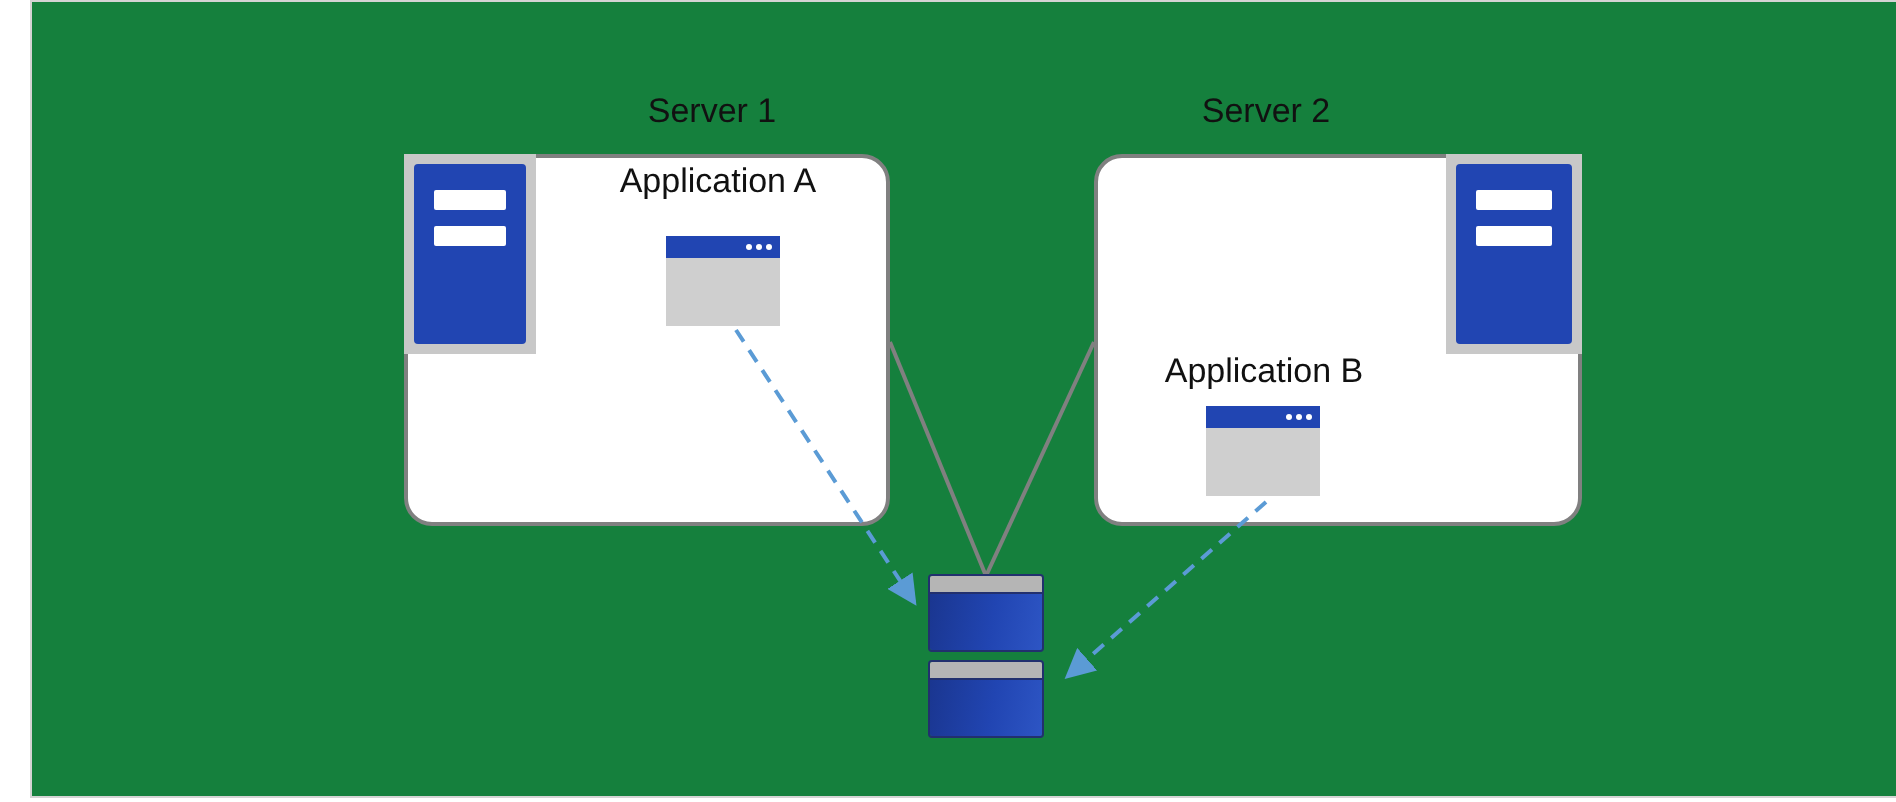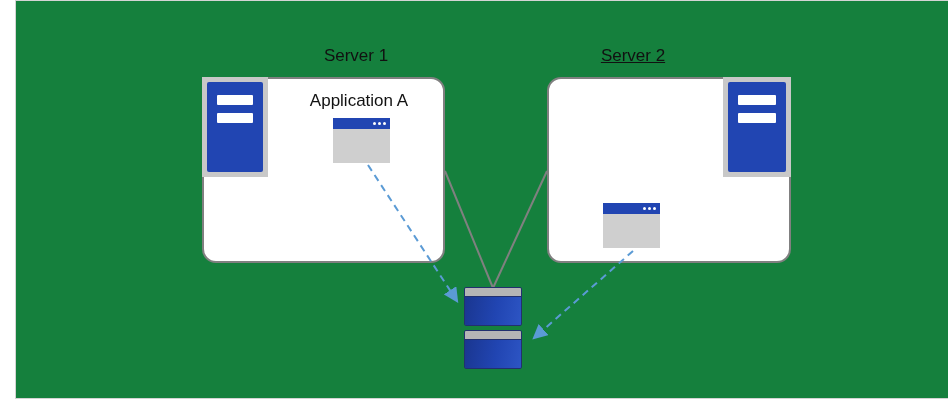--- a/index.html
+++ b/index.html
@@ -54,22 +54,22 @@
 
   .diagram-label {
     position: absolute;
     width: 140px;
     text-align: center;
     font-size: 17px;
     color: #111111;
     white-space: nowrap;
   }
   .server1-label { left: 270px; top: 45px; }
-  .server2-label { left: 547px; top: 45px; text-decoration: underline; }
-  .appA-label    { left: 273px; top: 90px; }
+  .server2-label { left: 547px; top: 45px; }
+  .appA-label    { left: 273px; top: 80px; }
   .appB-label    { left: 546px; top: 175px; }
   .disk-label    { left: 410px; top: 371px; }
 
   
   .server-icon {
     position: absolute;
     background: var(--icon-gray);
   }
   .server-icon-1 { left: 186px; top: 76px; width: 66px; height: 100px; }
   .server-icon-2 { left: 707px; top: 76px; width: 68px; height: 100px; }
@@ -154,20 +154,21 @@
     </defs>
     <line class="solid" x1="429" y1="170" x2="477" y2="287"></line>
     <line class="solid" x1="531" y1="170" x2="477" y2="287"></line>
     <line class="dashed" x1="352" y1="164" x2="441" y2="300" marker-end="url(#arrow)"></line>
     <line class="dashed" x1="617" y1="250" x2="518" y2="337" marker-end="url(#arrow)"></line>
   </svg>
 
   <div class="diagram-label server1-label">Server 1</div>
   <div class="diagram-label server2-label">Server 2</div>
   <div class="diagram-label appA-label">Application A</div>
+  <div class="diagram-label appB-label">Application B</div>
 
   <div class="server-icon server-icon-1">
     <div class="server-tower">
       <div class="server-slot slot1"></div>
       <div class="server-slot slot2"></div>
     </div>
   </div>
   <div class="server-icon server-icon-2">
     <div class="server-tower">
       <div class="server-slot slot1"></div>

